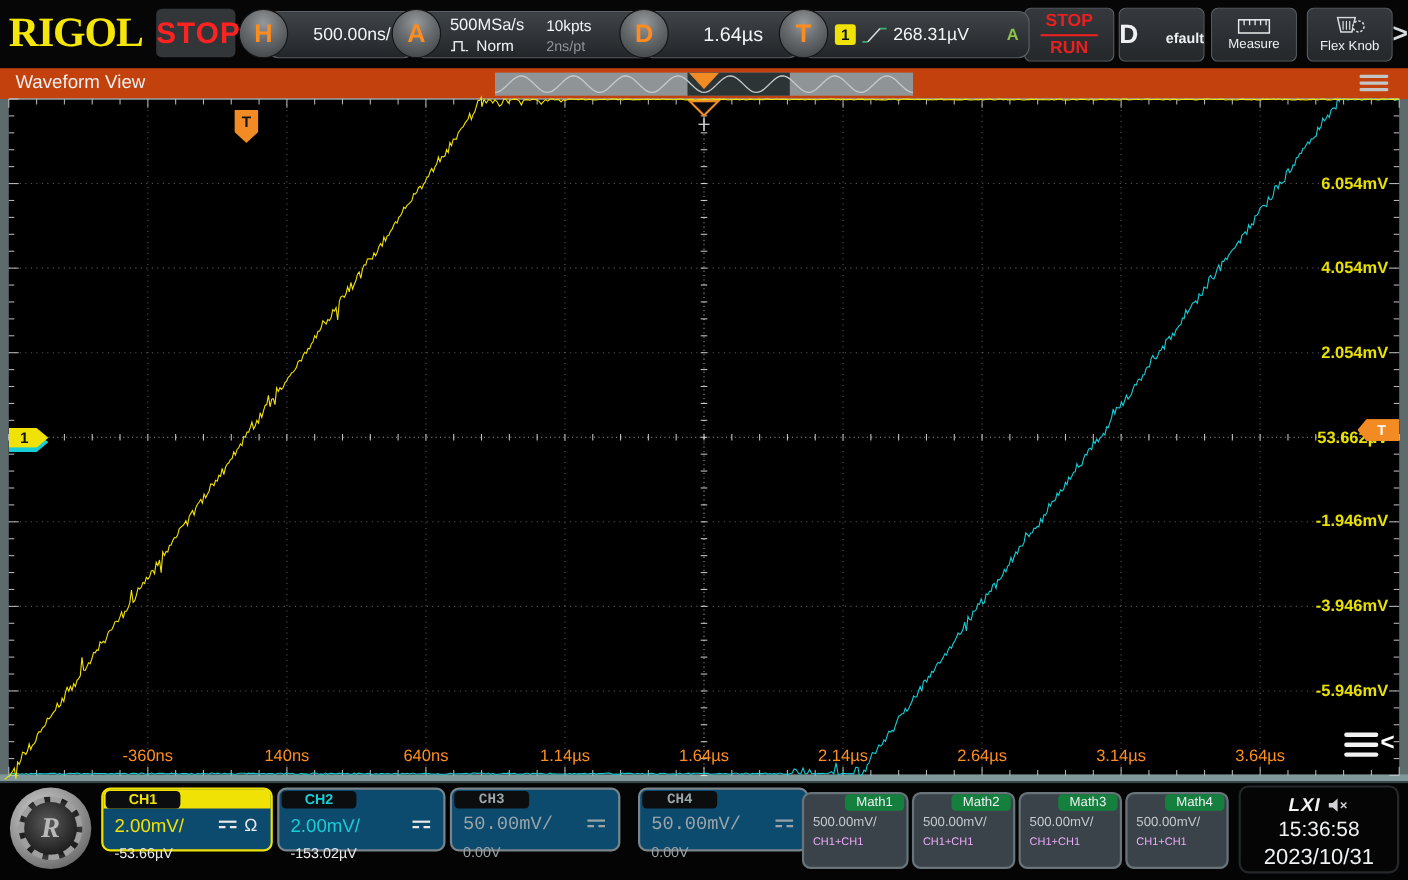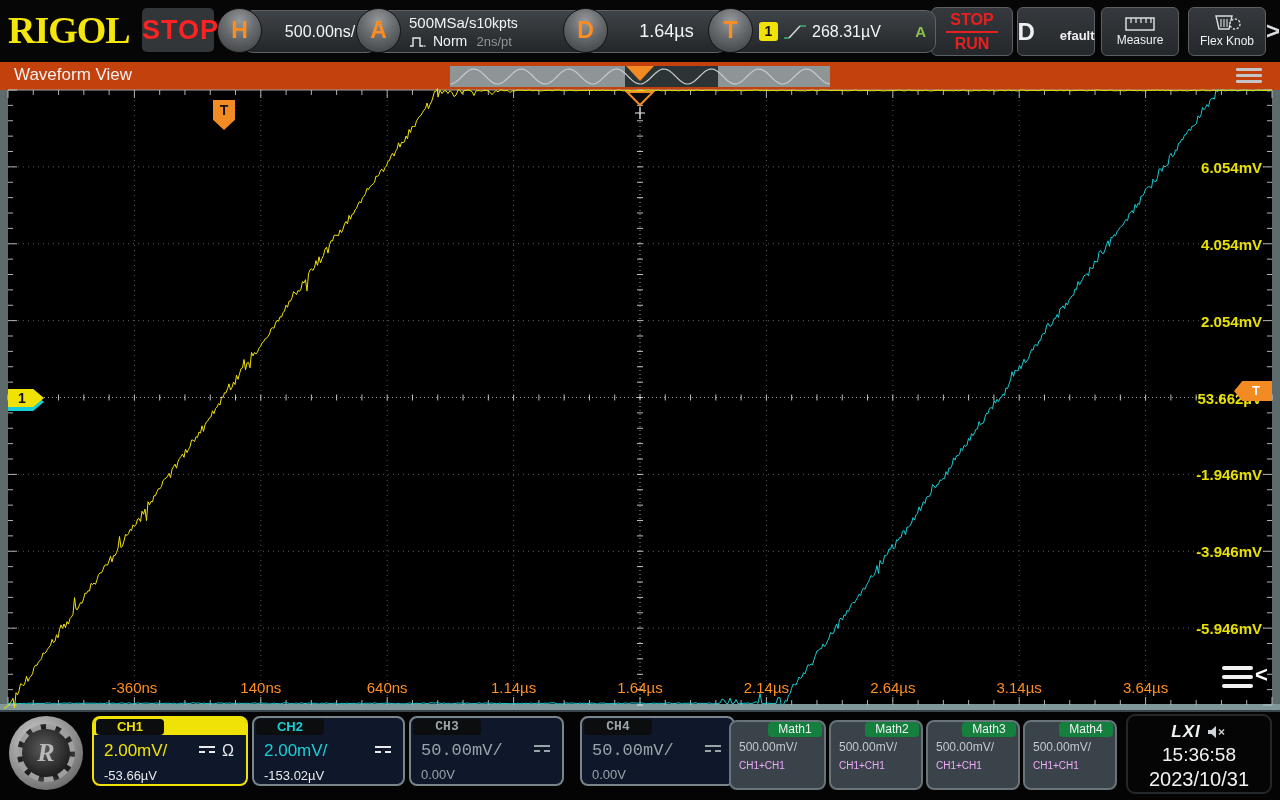--- a/index.html
+++ b/index.html
@@ -15,21 +15,21 @@
         background:radial-gradient(circle at 50% 28%,#96999c 0%,#6b6e71 40%,#3c3f42 95%);
         border:1px solid #141414;color:#ff8c1e;font-size:23px;font-weight:700;
         display:flex;align-items:center;justify-content:center;}
   .vbox{position:absolute;top:10px;height:41px;z-index:1;border:1px solid #5c6266;border-radius:10px;
         background:linear-gradient(#3f4448,#232629);color:#f2f4f6;display:flex;align-items:center;}
   .hbox{left:243px;width:112px;justify-content:center;padding-left:20px;font-size:16px;}
   .abox{left:376px;width:184px;padding-left:32px;}
   .acol1{display:flex;flex-direction:column;justify-content:center;gap:2px;}
   .acol1 .r1{font-size:15px;}
   .acol1 .r2{display:flex;align-items:center;gap:4px;font-size:14px;}
-  .acol2{display:flex;flex-direction:column;justify-content:center;gap:3px;margin-left:0;}
+  .acol2{display:flex;flex-direction:column;justify-content:center;gap:3px;margin-left:20px;}
   .acol2 .r1{font-size:14px;}
   .acol2 .r2{font-size:13px;color:#8e9498;}
   .dbox{left:584px;width:119px;justify-content:center;padding-left:22px;font-size:18px;}
   .tbox{left:728px;width:176px;padding-left:30px;gap:5px;}
   .src-badge{width:19px;height:19px;background:#f0e205;border-radius:3px;color:#111;font-size:14px;
         font-weight:700;text-align:center;line-height:19px;}
   .tlevel{font-size:16px;}
   .sweep{font-size:15px;font-weight:700;color:#8bc34a;margin-left:auto;margin-right:9px;}
   .navchev{position:absolute;top:17px;color:#d8dcde;font-size:24px;font-weight:700;}
   .fnbtn{position:absolute;top:7px;height:47px;border:1px solid #5a6064;border-radius:6px;
@@ -74,21 +74,21 @@
   .menuicon .c{position:absolute;left:33px;top:-2px;color:#fff;font-size:22px;font-weight:700;}
   
   .bottombar{position:absolute;left:0;top:712px;width:1280px;height:88px;background:#040404;z-index:5;}
   .gearlogo{position:absolute;left:9px;top:4px;width:74px;height:74px;border-radius:50%;
         background:radial-gradient(circle at 40% 35%,#d8d8d8,#8d8d8d 55%,#4a4a4a);
         display:flex;align-items:center;justify-content:center;}
   .gearin{width:58px;height:58px;border-radius:50%;border:5px dashed #9f9f9f;box-sizing:border-box;
         background:radial-gradient(circle at 45% 40%,#5b5b5b,#1d1d1d 75%);
         display:flex;align-items:center;justify-content:center;
         font-family:"Liberation Serif",serif;font-style:italic;font-weight:700;font-size:26px;color:#b9b9b9;}
-  .chbox{position:absolute;top:4px;height:70px;border-radius:8px;background:#0f172a;border:2px solid #79858a;
+  .chbox{position:absolute;top:4px;height:58px;border-radius:8px;background:#0c4a6e;border:2px solid #79858a;
         box-sizing:border-box;}
   .chbox.active{border-color:#f0e205;}
   .chhead{position:relative;height:17px;border-radius:5px 5px 0 0;}
   .chbox.active .chhead{background:#f0e205;}
   .chtab{position:absolute;left:2px;top:1px;width:68px;height:16px;background:#0b0d0e;border-radius:4px;
         font-size:13px;font-weight:700;text-align:center;line-height:16px;}
   .chrow1{display:flex;align-items:center;padding:6px 12px 0 10px;font-size:17px;}
   .chicons{margin-left:auto;display:flex;align-items:center;gap:7px;}
   .cpl{display:inline-block;width:16px;height:9px;border-top:2px solid currentColor;position:relative;}
   .cpl::after{content:"";position:absolute;top:3px;left:0;right:0;border-top:2px dashed currentColor;}

